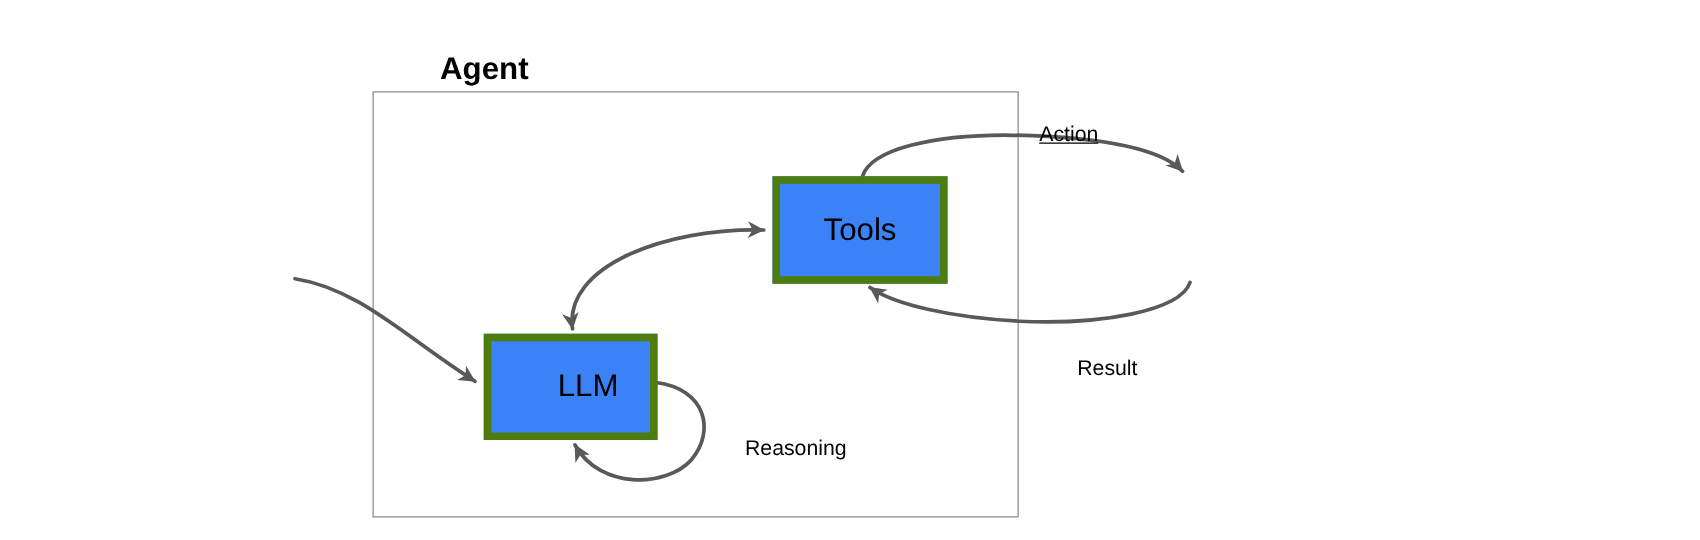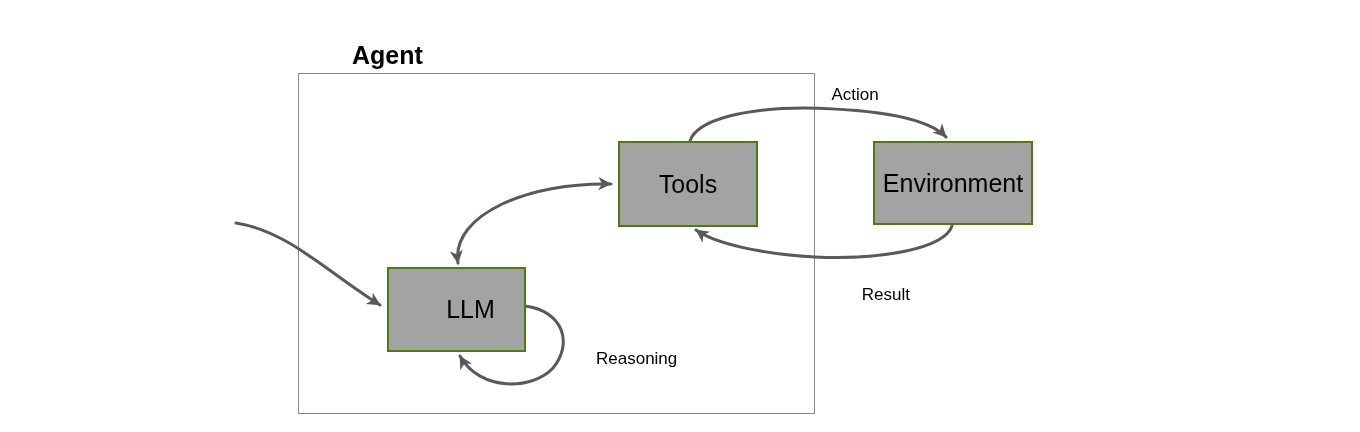--- a/index.html
+++ b/index.html
@@ -27,40 +27,40 @@
     color: #000000;
     white-space: nowrap;
   }
   svg.edges-layer {
     position: absolute;
     left: 0; top: 0;
     width: 1360px; height: 432px;
   }
   .node {
     position: absolute;
-    background: #a3a3a3;
-    border: 2px solid #4d7c0f;
+    background: #3b82f6;
+    border: 6px solid #4d7c0f;
     box-sizing: border-box;
     display: flex;
     align-items: center;
     justify-content: center;
     font-size: 25px;
     color: #000000;
   }
   .node-task        { left: 96px;  top: 182px; width: 140px; height: 85px; }
   .node-llm         { left: 387px; top: 267px; width: 139px; height: 85px; padding-left: 28px; }
   .node-tools       { left: 618px; top: 141px; width: 140px; height: 86px; }
   .node-environment { left: 873px; top: 141px; width: 160px; height: 84px; }
   .edge-label {
     position: absolute;
     font-size: 17px;
     color: #000000;
     white-space: nowrap;
   }
-  .label-action    { left: 810px; top: 85px;  width: 90px;  text-align: center; }
+  .label-action    { left: 810px; top: 98px;  width: 90px;  text-align: center; text-decoration: underline; }
   .label-result    { left: 820px; top: 285px; width: 90px;  text-align: right; }
   .label-reasoning { left: 580px; top: 349px; width: 110px; text-align: left; margin-left: 16px; }
 </style>
 </head>
 <body>
 
 <div class="canvas">
 
   <div class="agent-container"></div>
   <div class="agent-title">Agent</div>
@@ -82,21 +82,18 @@
 
 
   <div class="node node-llm">
     <span>LLM</span>
   </div>
 
   <div class="node node-tools">
     <span>Tools</span>
   </div>
 
-  <div class="node node-environment">
-    <span>Environment</span>
-  </div>
 
   <div class="edge-label label-action">Action</div>
   <div class="edge-label label-result">Result</div>
   <div class="edge-label label-reasoning">Reasoning</div>
 
 </div>
 
 </body></html>

